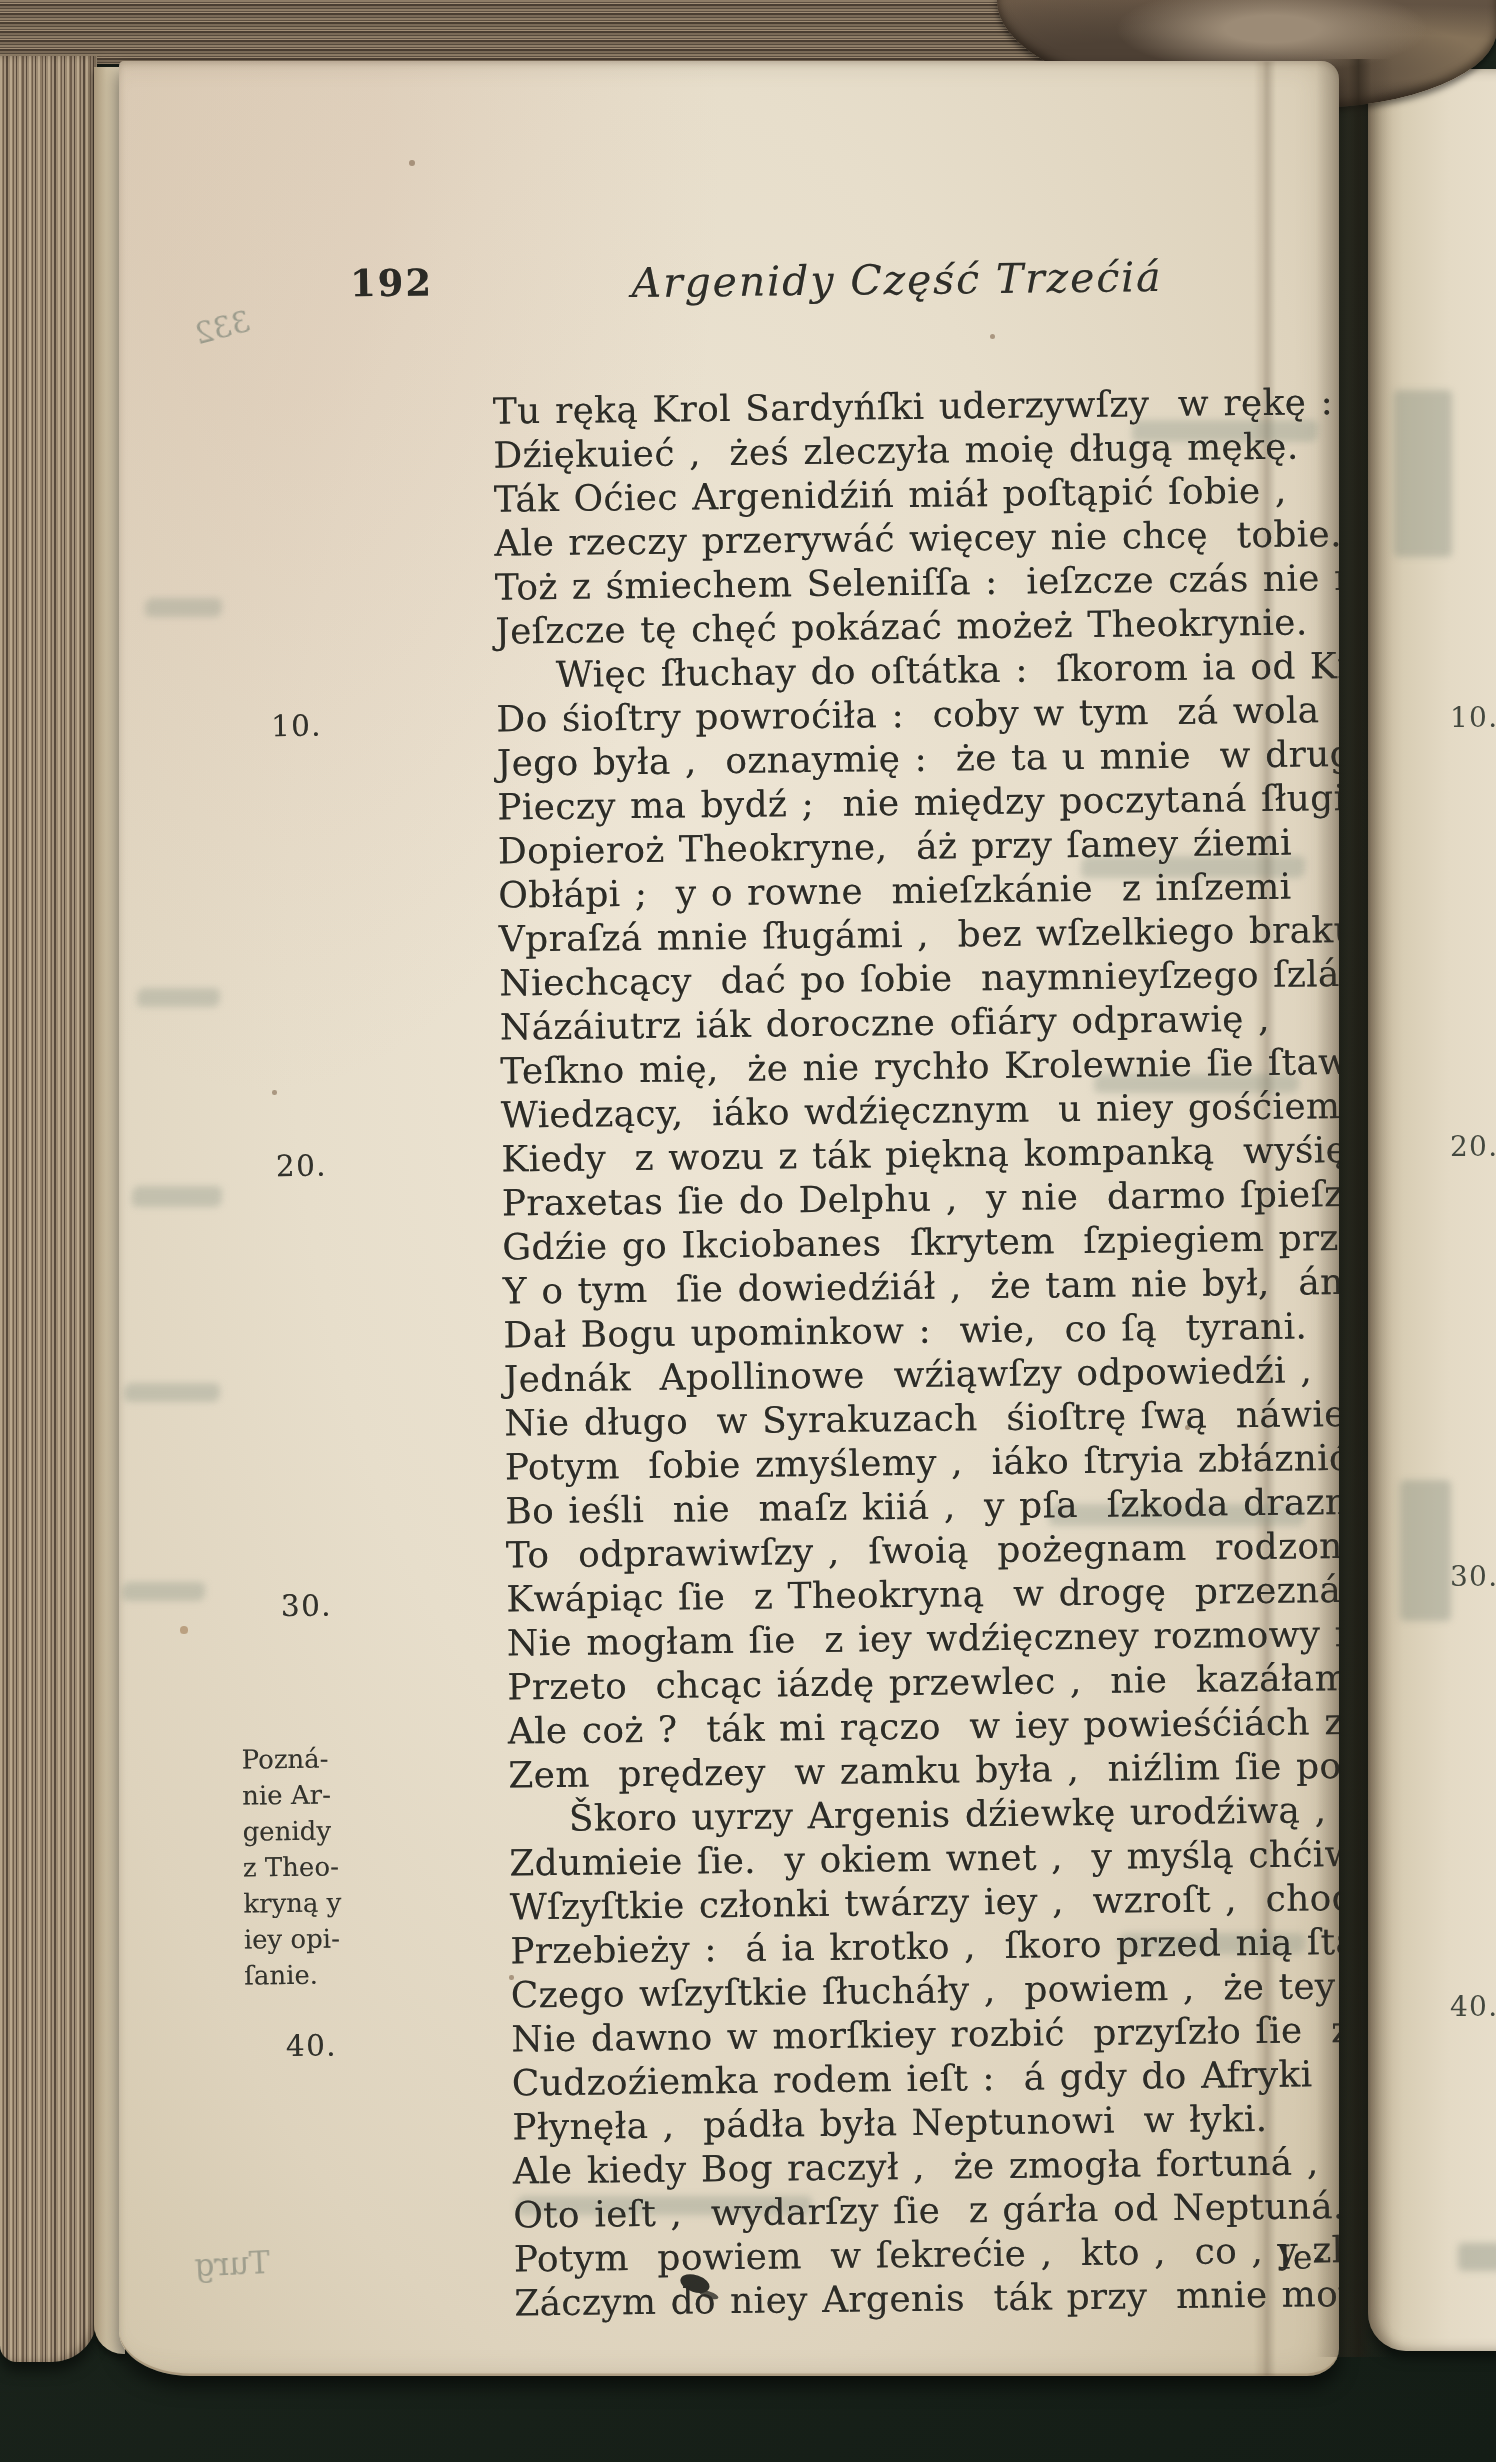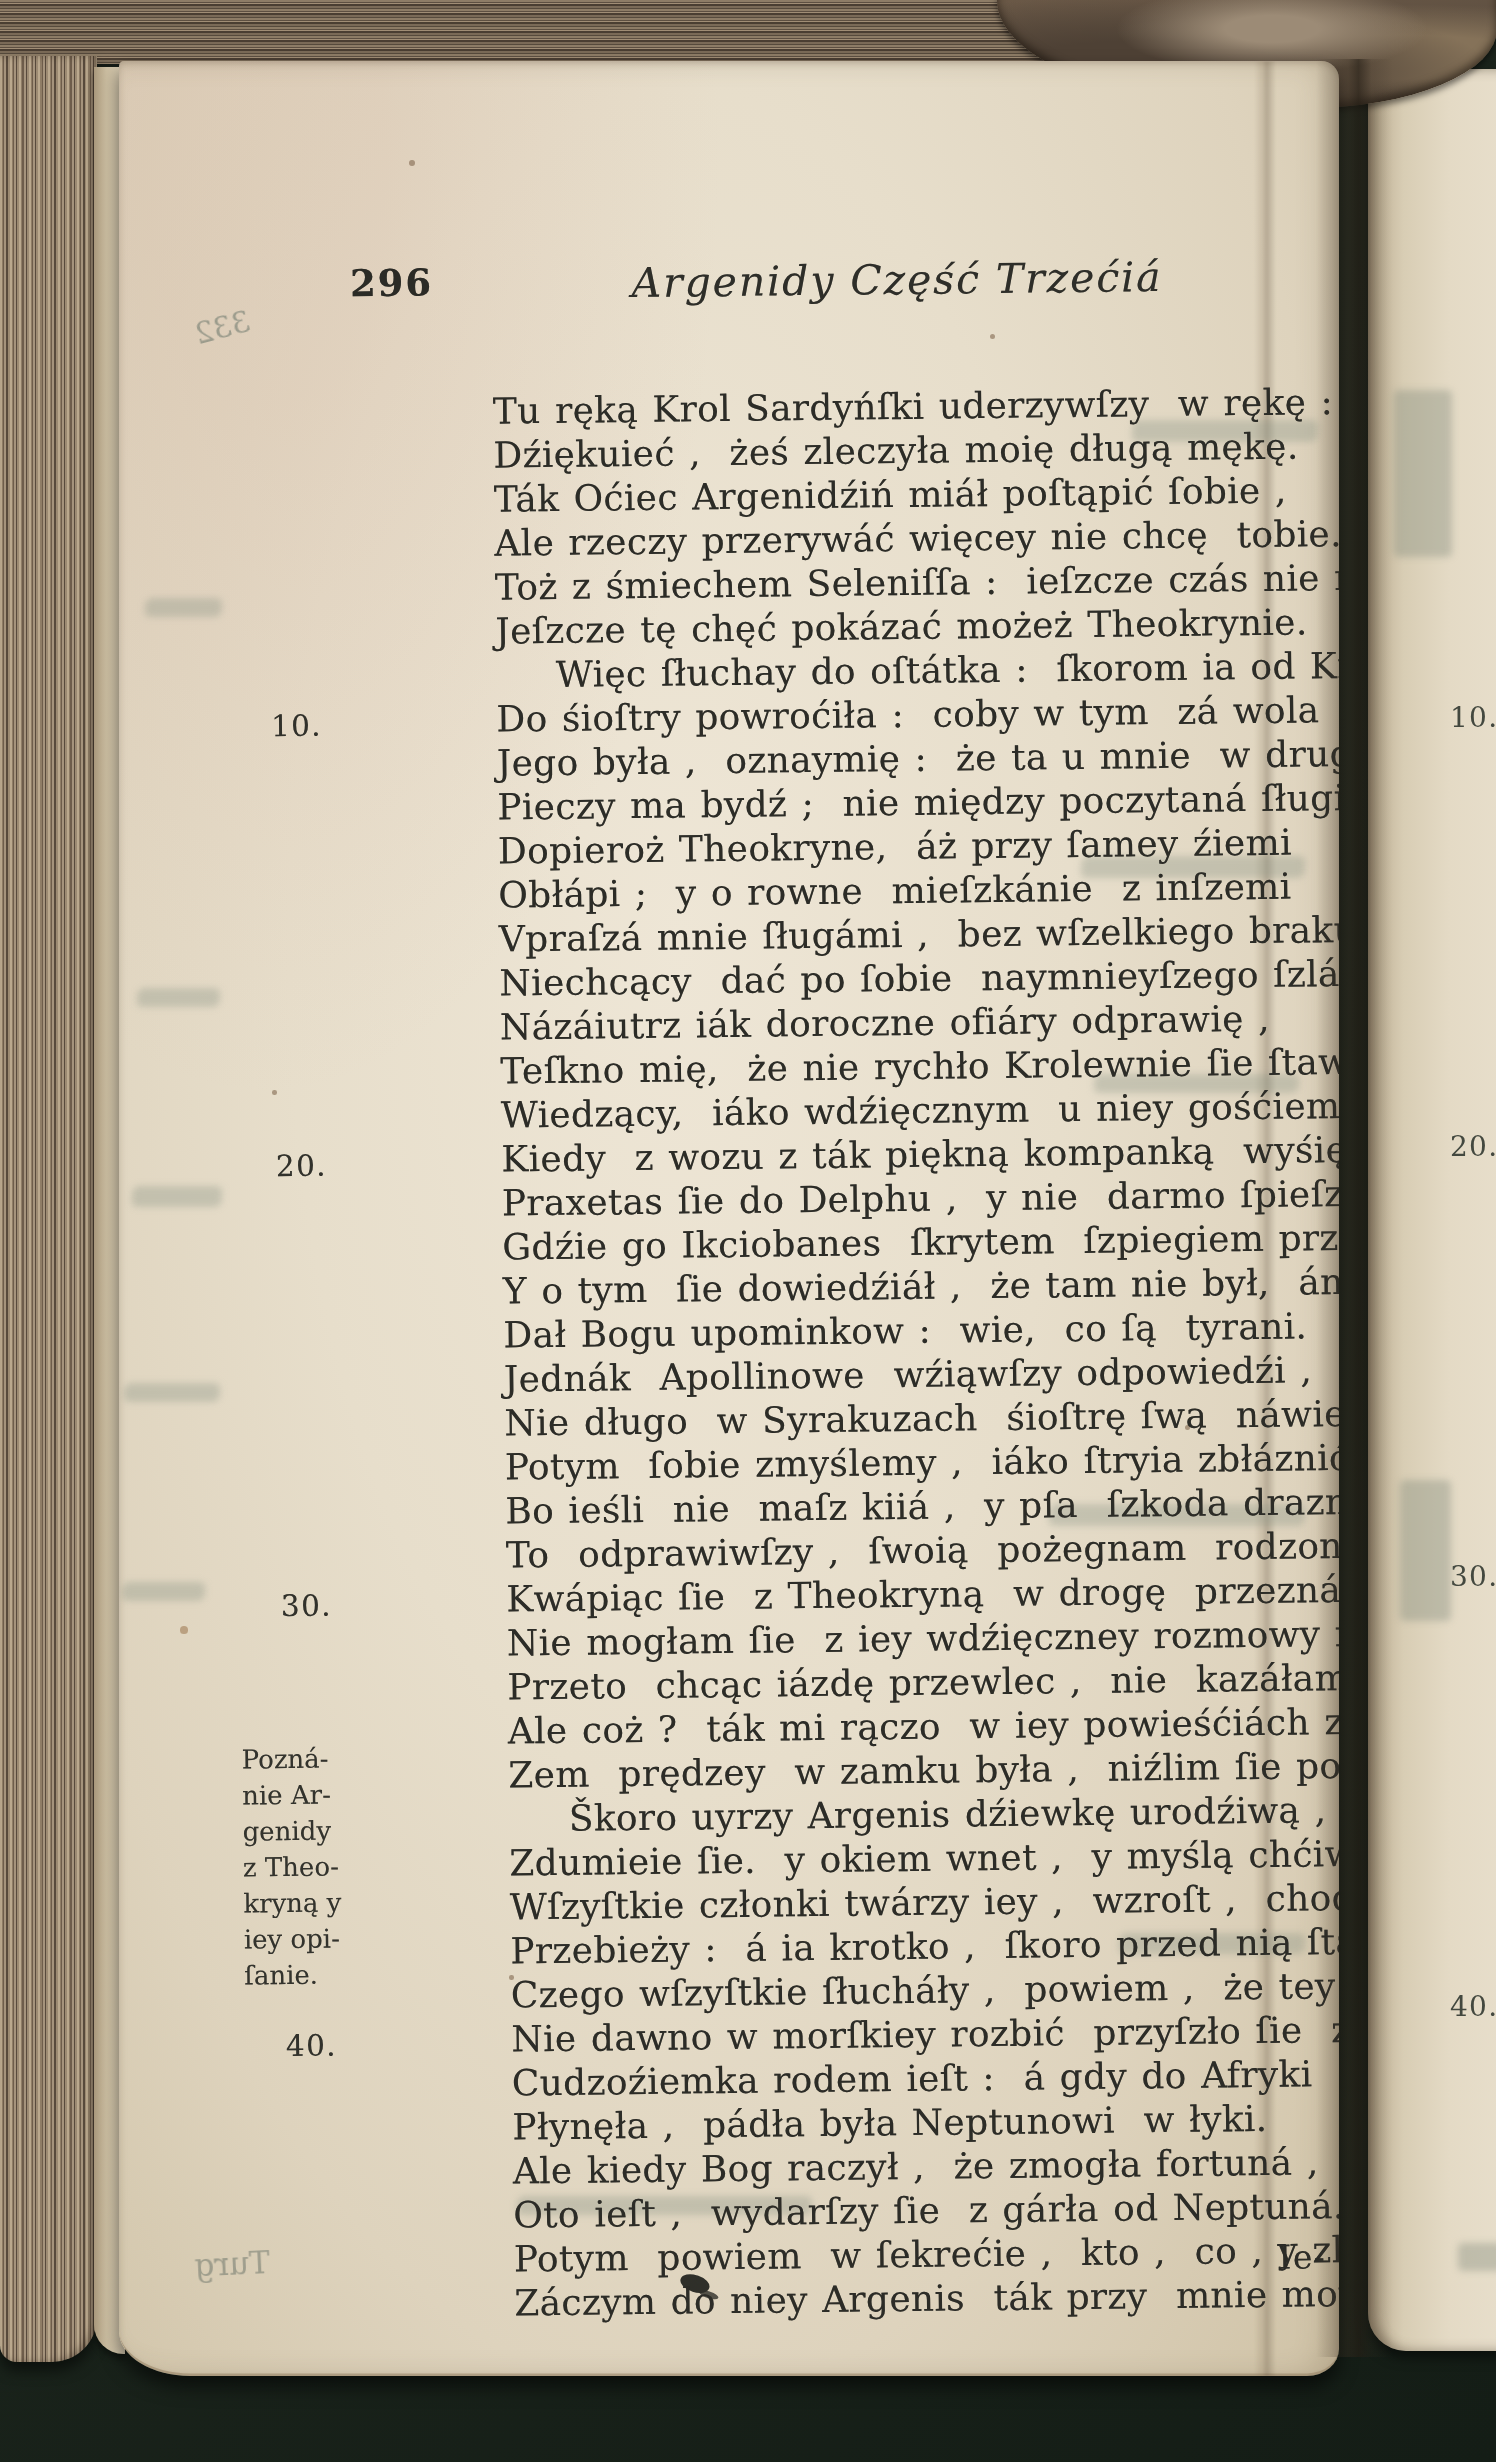--- a/index.html
+++ b/index.html
@@ -189,21 +189,21 @@
   <div class="speck" style="left:390px;top:1914px;width:4.5px;height:4.5px;"></div>
   <div class="speck" style="left:61px;top:1565px;width:7.7px;height:7.7px;background:rgba(140,95,50,.45);"></div>
   <div class="inkblob"></div>
 
   <div class="content">
 
     <div class="ghost ghost-332">332</div>
     <div class="ghost ghost-turg">Turg</div>
 
     <div class="header-row">
-      <span class="pageno">296</span>
+      <span class="pageno">192</span>
       <span class="running-header">Argenidy Część Trzećiá</span>
     </div>
 
     <div class="lines">
 
         <div class="line">
           <span class="lno"></span>
           <span class="ltext">Tu ręką Krol Sardyńſki uderzywſzy  w rękę :</span>
         </div>
 

